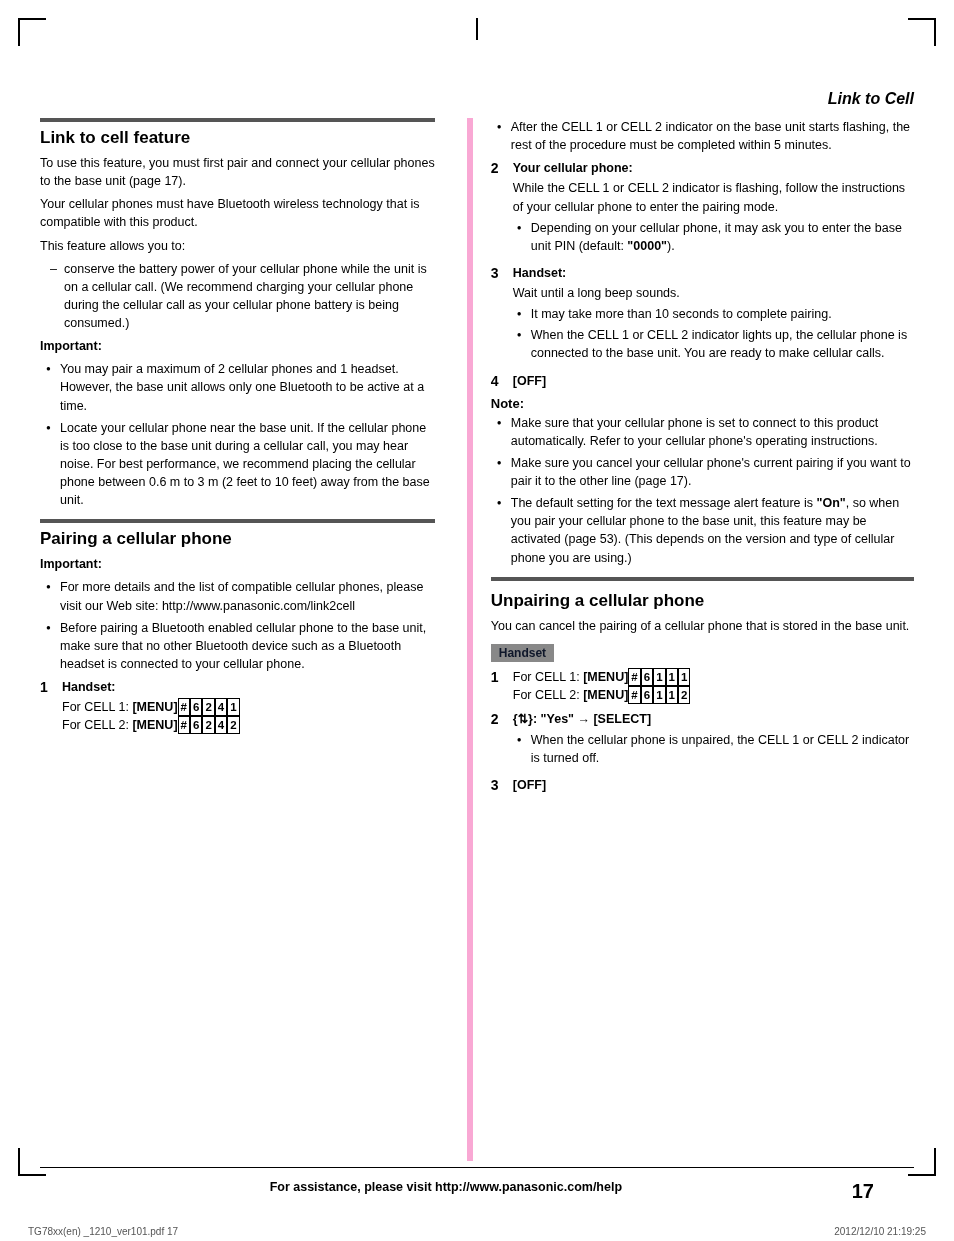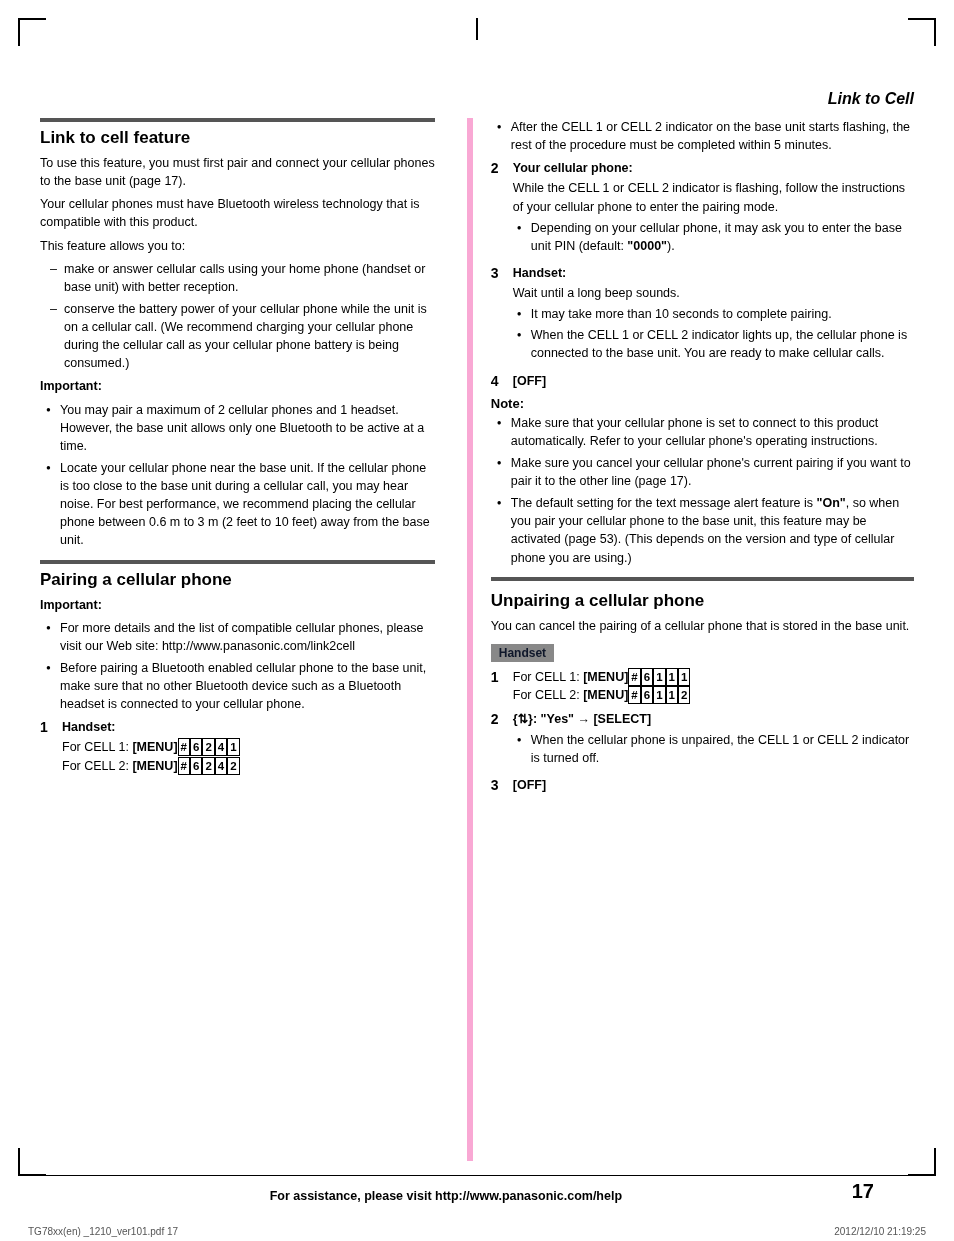--- a/index.html
+++ b/index.html
@@ -287,21 +287,20 @@
     <div class="col-left">
 
       <div class="section-divider"></div>
       <div class="section-title">Link to cell feature</div>
 
       <p>To use this feature, you must first pair and connect your cellular phones to the base unit (page 17).</p>
       <p>Your cellular phones must have Bluetooth wireless technology that is compatible with this product.</p>
       <p>This feature allows you to:</p>
 
       <ul class="dash-list">
-        <li>make or answer cellular calls using your home phone (handset or base unit) with better reception.</li>
         <li>conserve the battery power of your cellular phone while the unit is on a cellular call. (We recommend charging your cellular phone during the cellular call as your cellular phone battery is being consumed.)</li>
       </ul>
 
       <p><span class="bold">Important:</span></p>
       <ul class="bullet-list">
         <li>You may pair a maximum of 2 cellular phones and 1 headset. However, the base unit allows only one Bluetooth to be active at a time.</li>
         <li>Locate your cellular phone near the base unit. If the cellular phone is too close to the base unit during a cellular call, you may hear noise. For best performance, we recommend placing the cellular phone between 0.6 m to 3 m (2 feet to 10 feet) away from the base unit.</li>
       </ul>
 
       <div class="section-divider" style="margin-top:10px;"></div>
@@ -402,21 +401,21 @@
           <div class="step-num">3</div>
           <div class="step-content">
             <span class="bold">[OFF]</span>
           </div>
         </div>
       </div>
     </div>
   </div>
 </div>
 
-<div class="footer" style="position:absolute; bottom:38px; left:40px; right:40px; display:flex; align-items:flex-end; border-top:1px solid #000; padding-top:4px;">
+<div class="footer" style="position:absolute; bottom:38px; left:40px; right:40px; display:flex; align-items:flex-start; border-top:1px solid #000; padding-top:12px;">
   <div class="footer-center">For assistance, please visit http://www.panasonic.com/help</div>
   <div class="footer-page">17</div>
 </div>
 
 <div class="print-info">
   <span>TG78xx(en) _1210_ver101.pdf   17</span>
   <span>2012/12/10   21:19:25</span>
 </div>
 
 </body></html>

